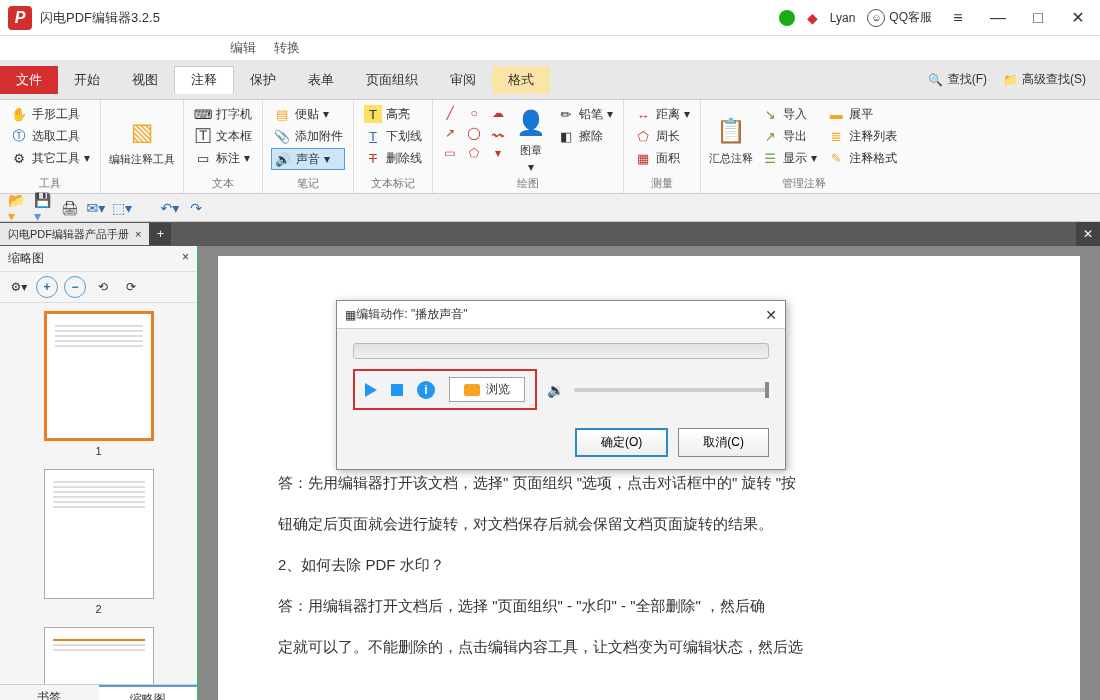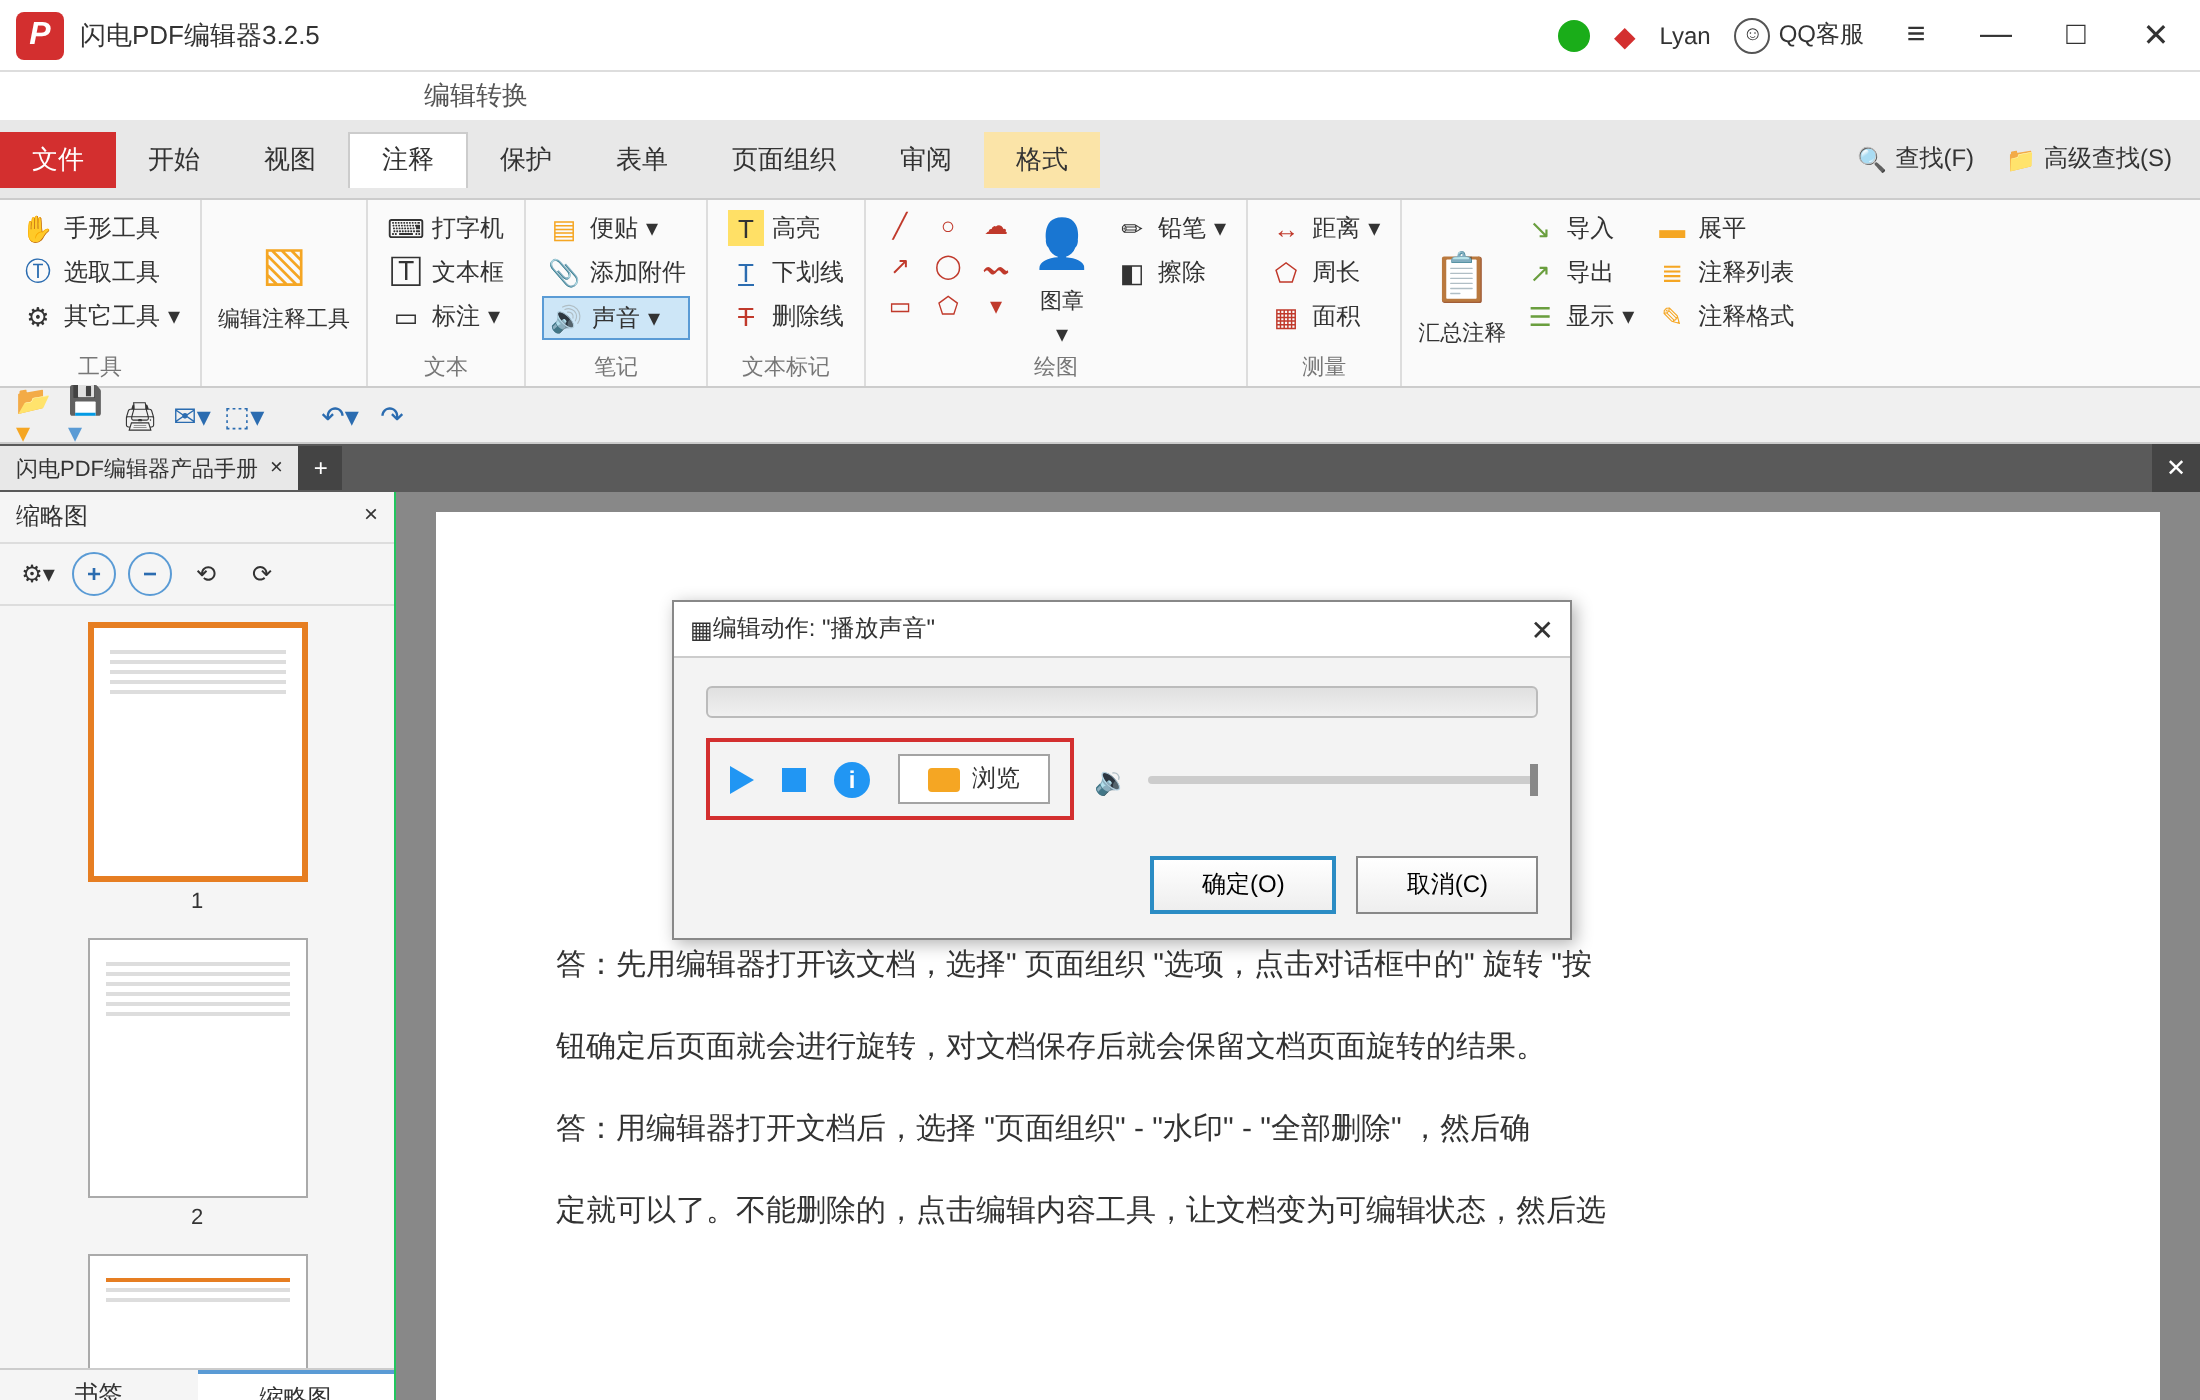--- a/index.html
+++ b/index.html
@@ -10,21 +10,21 @@
 .title-txt { margin-left: 8px; font-size: 13px; }
 .spacer { flex: 1; }
 .t-right { display: flex; align-items: center; gap: 12px; }
 .wechat { width: 16px; height: 16px; background: #1aad19; border-radius: 50%; }
 .ruby { color: #d32f2f; font-size: 14px; }
 .user { font-size: 12px; }
 .qq { display: flex; align-items: center; gap: 4px; }
 .smile { width: 18px; height: 18px; border: 1px solid #555; border-radius: 50%; display: flex; align-items: center; justify-content: center; font-size: 10px; }
 .win-btn { width: 28px; height: 28px; display: flex; align-items: center; justify-content: center; font-size: 16px; cursor: pointer; }
 
-.menubar { height: 24px; display: flex; align-items: center; padding: 0 12px; font-size: 13px; color: #555; }
+.menubar { height: 24px; display: flex; align-items: center; padding: 0 12px; gap: 18px; font-size: 13px; color: #555; }
 .tabbar { height: 40px; display: flex; align-items: center; background: #e8e8e8; border-bottom: 1px solid #ccc; }
 .tab { padding: 0 16px; height: 28px; display: flex; align-items: center; font-size: 13px; cursor: pointer; }
 .tab.file { background: #d32f2f; color: #fff; }
 .tab.active { background: #fff; border: 1px solid #ccc; border-bottom: none; padding-left: 16px; }
 .tab.format { background: #fbe4a8; }
 .tab-right { margin-left: auto; display: flex; gap: 4px; padding-right: 8px; }
 .findbtn { display: flex; align-items: center; gap: 4px; padding: 2px 6px; font-size: 12px; cursor: pointer; }
 
 .ribbon { height: 94px; display: flex; border-bottom: 1px solid #ccc; background: #fafafa; }
 .rgroup { border-right: 1px solid #ddd; padding: 4px 8px 2px; display: flex; flex-direction: column; }
@@ -317,20 +317,21 @@
         <div class="ritem">
             <span class="ricon" style="color:#f5a623">≣</span>
             <span>注释列表</span>
           </div>
         <div class="ritem">
             <span class="ricon" style="color:#f5a623">✎</span>
             <span>注释格式</span>
           </div>
       </div>
     </div>
+    <div class="rgroup-label">管理注释</div>
   </div>
 </div>
 
 <div class="quickbar">
   <span class="qicon" style="color:#f5a623">📂▾</span>
   <span class="qicon" style="color:#5a9bd5">💾▾</span>
   <span class="qicon">🖨</span>
   <span class="qicon" style="color:#2b6cb0">✉▾</span>
   <span class="qicon" style="color:#2b6cb0">⬚▾</span>
   <span style="width:16px"></span>
@@ -395,20 +396,21 @@
     <div class="sp-bottom">
       <div class="sp-btab">书签</div>
       <div class="sp-btab active">缩略图</div>
     </div>
   </div>
 
   <div class="canvas">
     <div class="page">
       <p>答：先用编辑器打开该文档，选择" 页面组织 "选项，点击对话框中的" 旋转 "按</p>
       <p>钮确定后页面就会进行旋转，对文档保存后就会保留文档页面旋转的结果。</p>
+      <p>2、如何去除 PDF 水印？</p>
       <p>答：用编辑器打开文档后，选择 "页面组织" - "水印" - "全部删除" ，然后确</p>
       <p>定就可以了。不能删除的，点击编辑内容工具，让文档变为可编辑状态，然后选</p>
     </div>
   </div>
 </div>
 
 <div class="dialog">
   <div class="dlg-title">
     <span>▦ </span>
     <span>编辑动作: "播放声音"</span>

